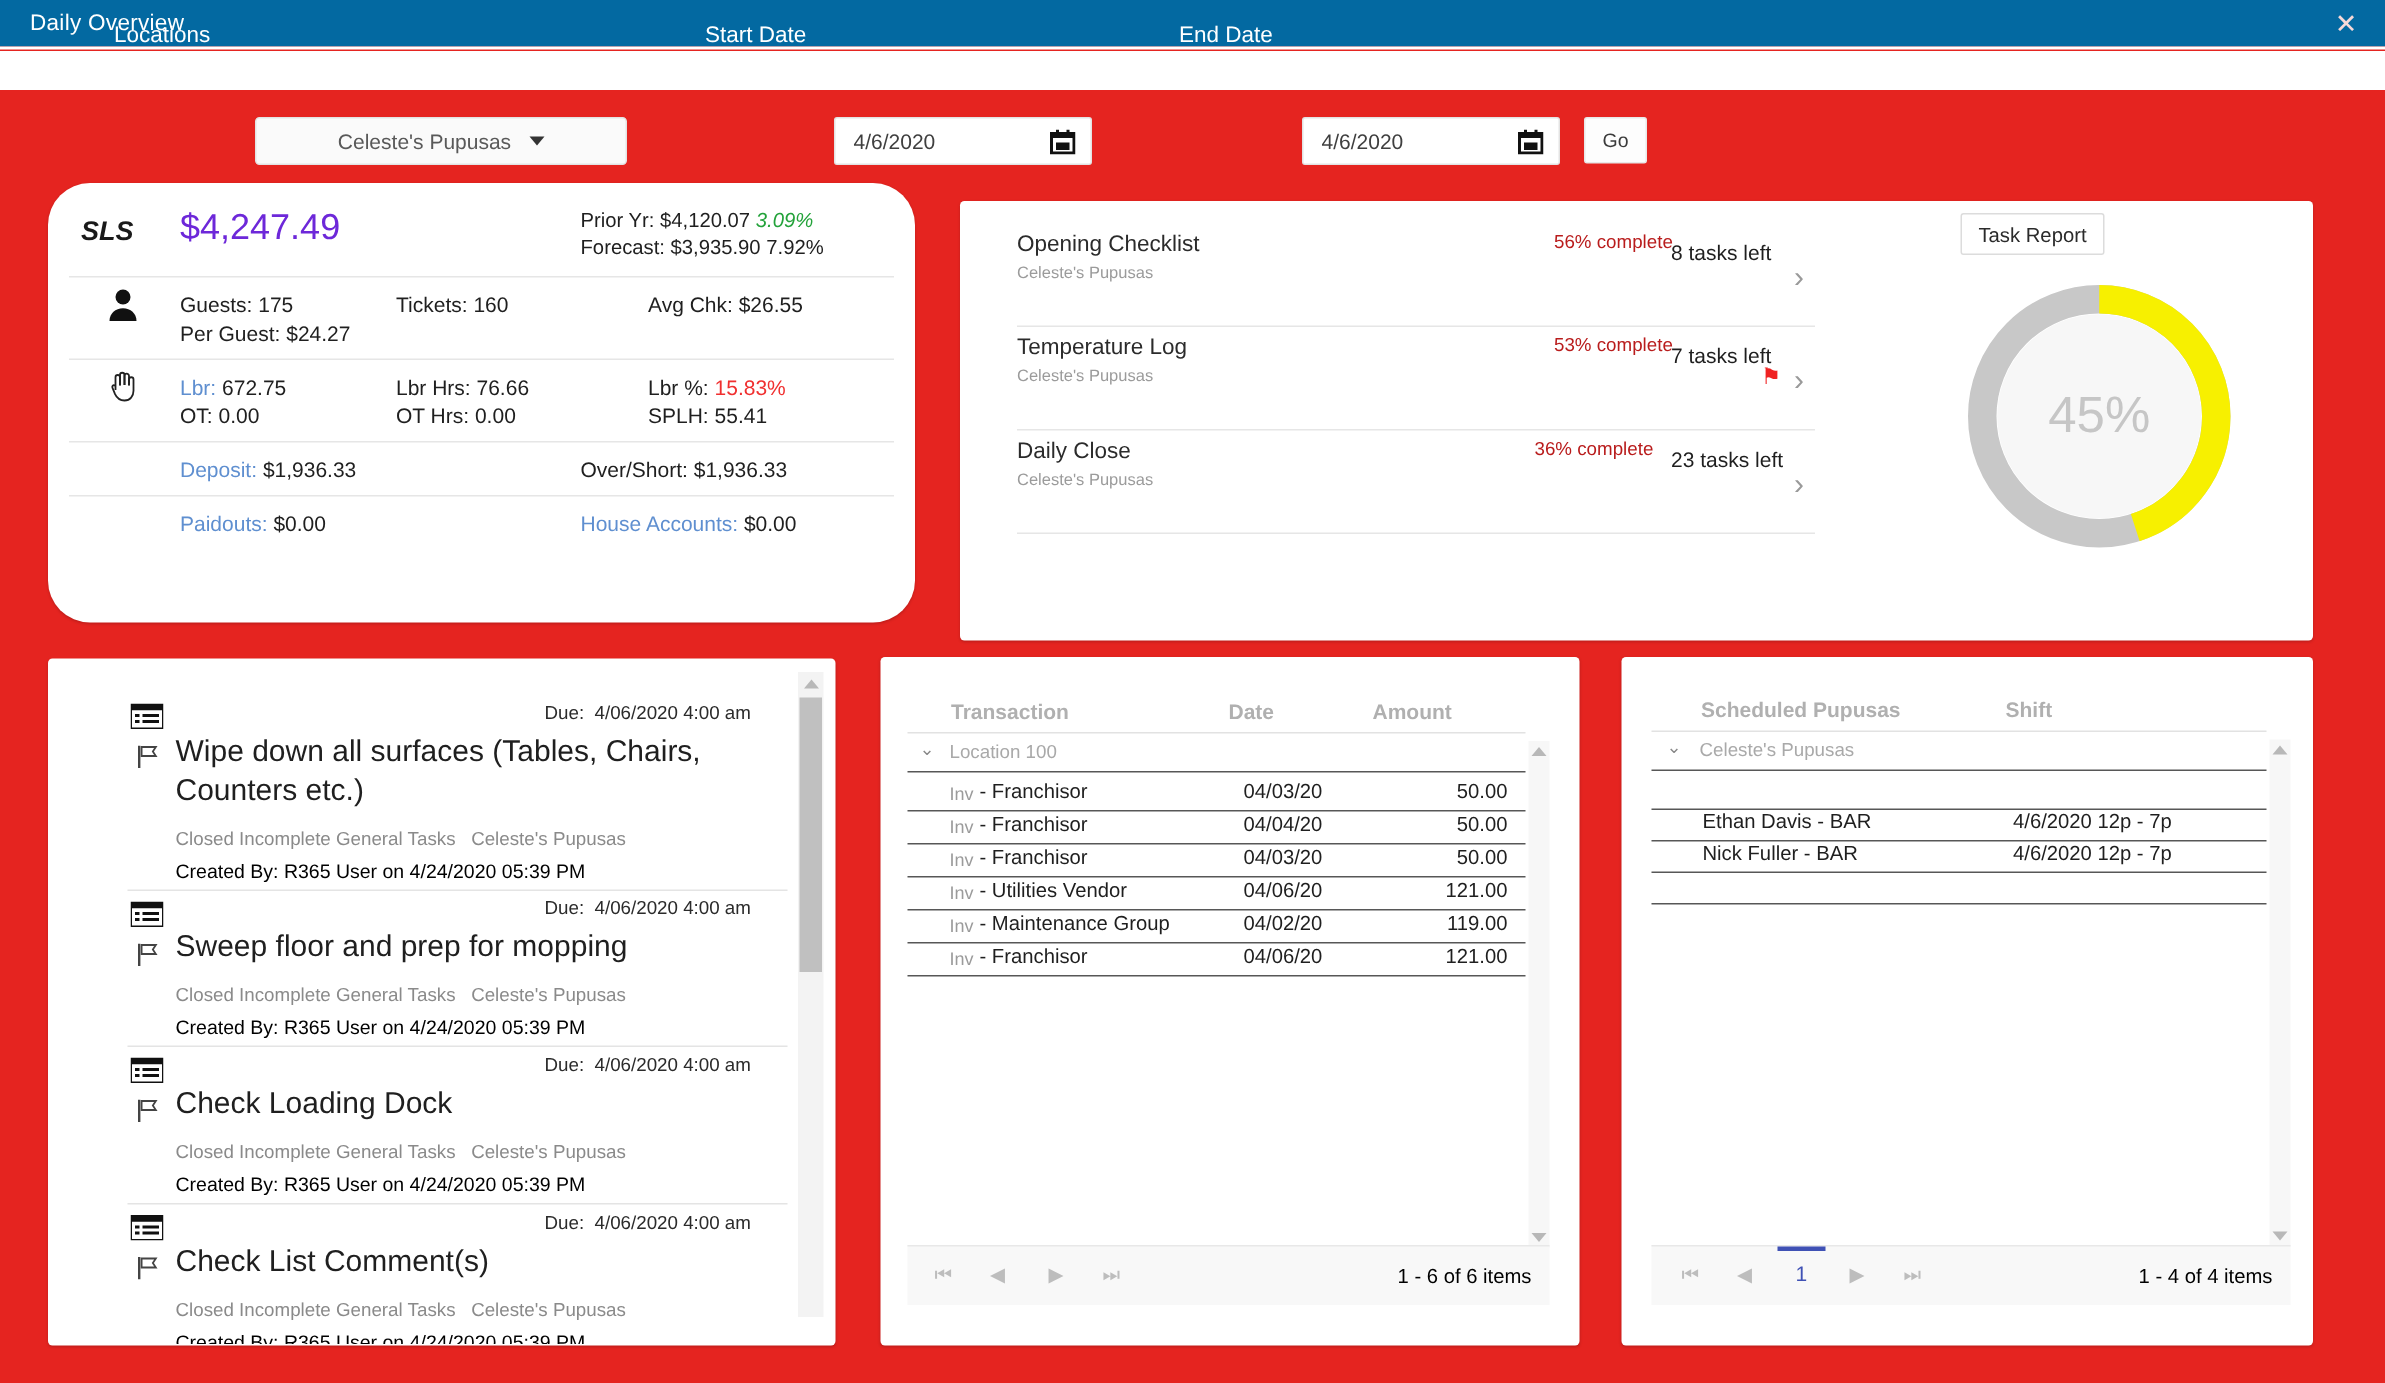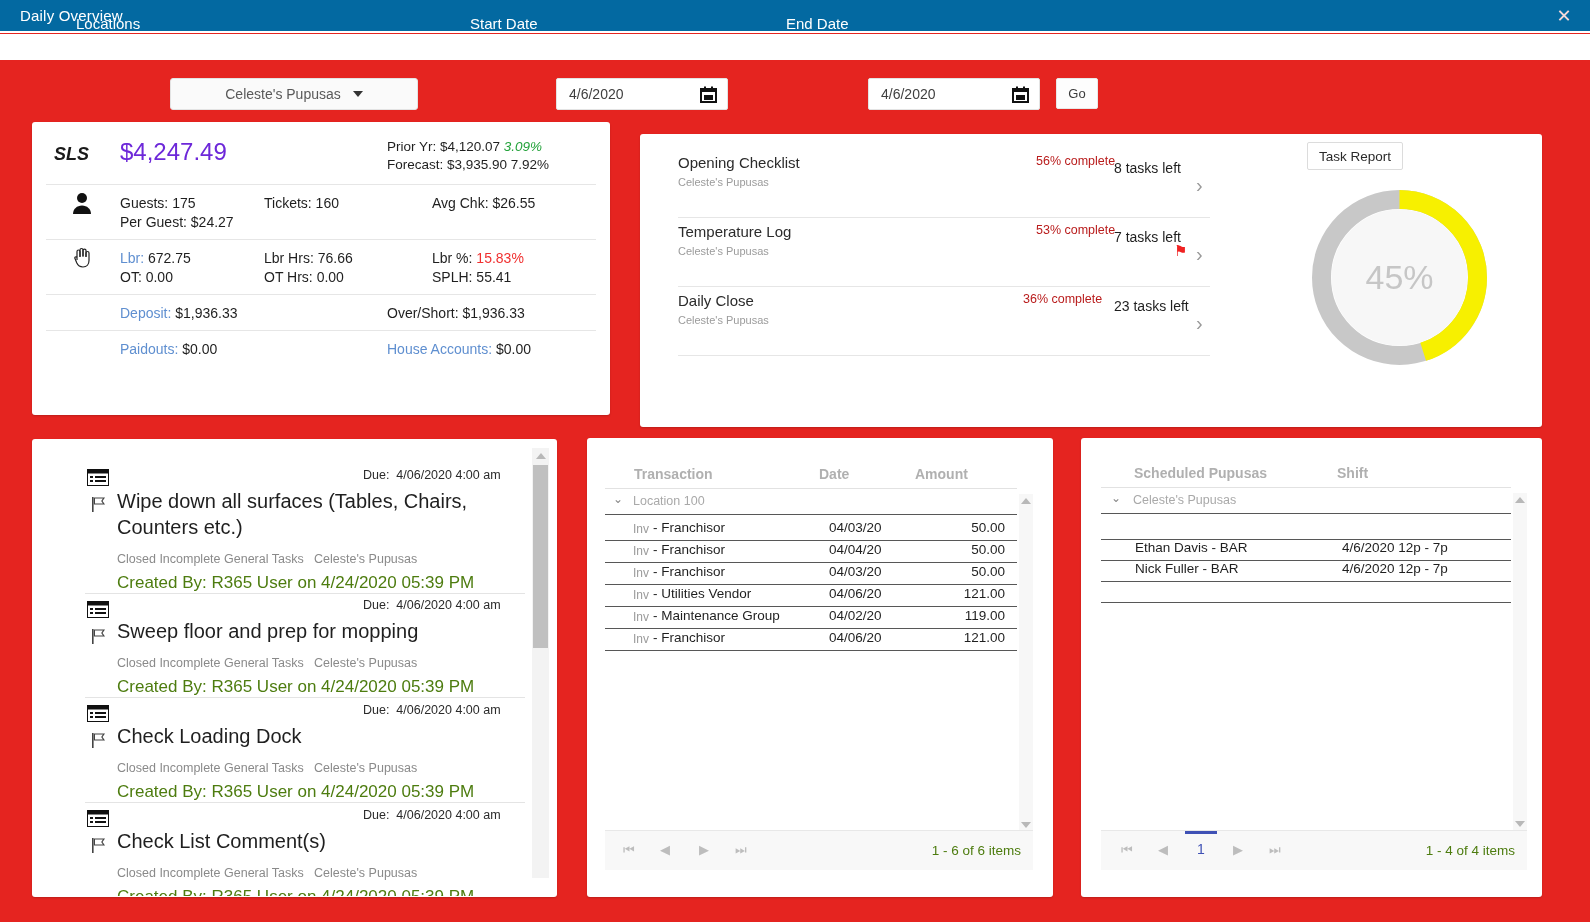--- a/index.html
+++ b/index.html
@@ -55,21 +55,21 @@
   #start-date { left: 556px; }
   #end-date   { left: 868px; }
   .gobtn {
     position:absolute; left:1056px; top:78px; width:42px; height:31px;
     background:#fdfdfd; border:1px solid #e8e8e8; border-radius:2px;
     font-size:13px; color:#3b3b3b; display:flex; align-items:center; justify-content:center; cursor:pointer;
   }
 
   
   .card { position:absolute; background:#ffffff; border-radius:3px; box-shadow:0 1px 2px rgba(0,0,0,.18); }
-  #sls-card       { left:32px;  top:122px; width:578px;  height:293px; }
+  #sls-card       { left:32px;  top:122px; width:578px;  height:293px;border-radius:28px; }
   #checklist-card { left:640px; top:134px; width:902px;  height:293px; }
   #tasks-card     { left:32px;  top:439px; width:525px;  height:458px; }
   #trans-card     { left:587px; top:438px; width:466px;  height:459px; }
   #sched-card     { left:1081px;top:438px; width:461px;  height:459px; }
   .hr { position:absolute; left:14px; right:14px; height:1px; background:#e6e6e6; }
   .sls-title { position:absolute; left:22px; top:22px; font-size:18px; font-style:italic; font-weight:bold; color:#1a1a1a; }
   .sls-amount{ position:absolute; left:88px; top:16px; font-size:24px; color:#6d28d9; }
   .sls-prior { position:absolute; left:355px; top:17px; font-size:13.5px; color:#1f1f1f; white-space:nowrap;}
   .sls-fore  { position:absolute; left:355px; top:35px; font-size:13.5px; color:#1f1f1f; white-space:nowrap;}
   .pos { color:#23a23a; font-style:italic; }
@@ -100,38 +100,38 @@
     display:flex; align-items:center; justify-content:center;
     font-size:34px; color:#c6c6c6;
   }
 
   
   .tasks-scroll { position:absolute; left:1px; top:1px; width:507px; height:456px; overflow:hidden; }
   .task { position:absolute; left:0; width:507px; }
   .task-due   { position:absolute; font-size:12.5px; color:#2b2b2b; white-space:nowrap; }
   .task-title { position:absolute; left:84px; width:405px; font-size:20px; color:#1f1f1f; line-height:26px; }
   .task-meta1 { position:absolute; left:84px; font-size:12.5px; color:#8a8a8a; white-space:nowrap; }
-  .task-meta2 { position:absolute; left:84px; font-size:17px; color:#4d7c0f; white-space:nowrap; }
+  .task-meta2 { position:absolute; left:84px; font-size:13px; color:#000000; white-space:nowrap; }
   .task-hr { position:absolute; left:52px; width:440px; height:1px; background:#e4e4e4; }
   .t-winicon { position:absolute; left:54px; width:22px; height:17px; }
   .t-flag    { position:absolute; left:58px; width:17px; height:15px; }
   .sbar {
     position:absolute; right:8px; top:9px; width:17px; height:430px; background:#f3f3f3;
   }
   .sbar .up { position:absolute; left:0; top:0; width:17px; height:16px; display:flex;align-items:center;justify-content:center; }
   .sbar .thumb { position:absolute; left:1px; top:17px; width:15px; height:183px; background:#c0c0c0; cursor:pointer;}
   .gh { position:absolute; font-size:14px; font-weight:bold; color:#b0b0b0; }
   .grid-hr { position:absolute; height:1px; background:#e2e2e2; }
   .grouprow { position:absolute; height:20px; font-size:12.5px; color:#a9a9a9; }
   .grow { position:absolute; font-size:13.5px; color:#1f1f1f; }
   .grow .dim { color:#9b9b9b; font-size:12px; }
   .row-line { position:absolute; height:1px; background:#3a3a3a; opacity:.85; }
   .pager { position:absolute; left:22px; bottom:20px; height:40px; background:#f8f8f8; border-top:1px solid #e8e8e8; }
   .pgico { position:absolute; top:11px; font-size:13px; color:#bdbdbd; cursor:pointer; }
-  .pgcount { position:absolute; right:12px; top:12px; font-size:13.5px; color:#4d7c0f; }
+  .pgcount { position:absolute; right:12px; top:12px; font-size:13.5px; color:#000000; }
   .pgnum { position:absolute; top:10px; font-size:14px; color:#3f51b5; cursor:pointer; }
   .pgnum-bar { position:absolute; height:3px; background:#3f51b5; }
   .gsbar { position:absolute; width:14px; background:#f7f7f7; }
   .gsbar .gup { position:absolute; left:0; top:0; width:14px; height:14px; display:flex;align-items:center;justify-content:center;}
   .gsbar .gdn { position:absolute; left:0; bottom:0; width:14px; height:14px; display:flex;align-items:center;justify-content:center;}
   .tri { width:0;height:0; }
   .tri-up { border-left:5px solid transparent;border-right:5px solid transparent;border-bottom:6px solid #b8b8b8; }
   .tri-dn { border-left:5px solid transparent;border-right:5px solid transparent;border-top:6px solid #b8b8b8; }
 </style>
 </head>

